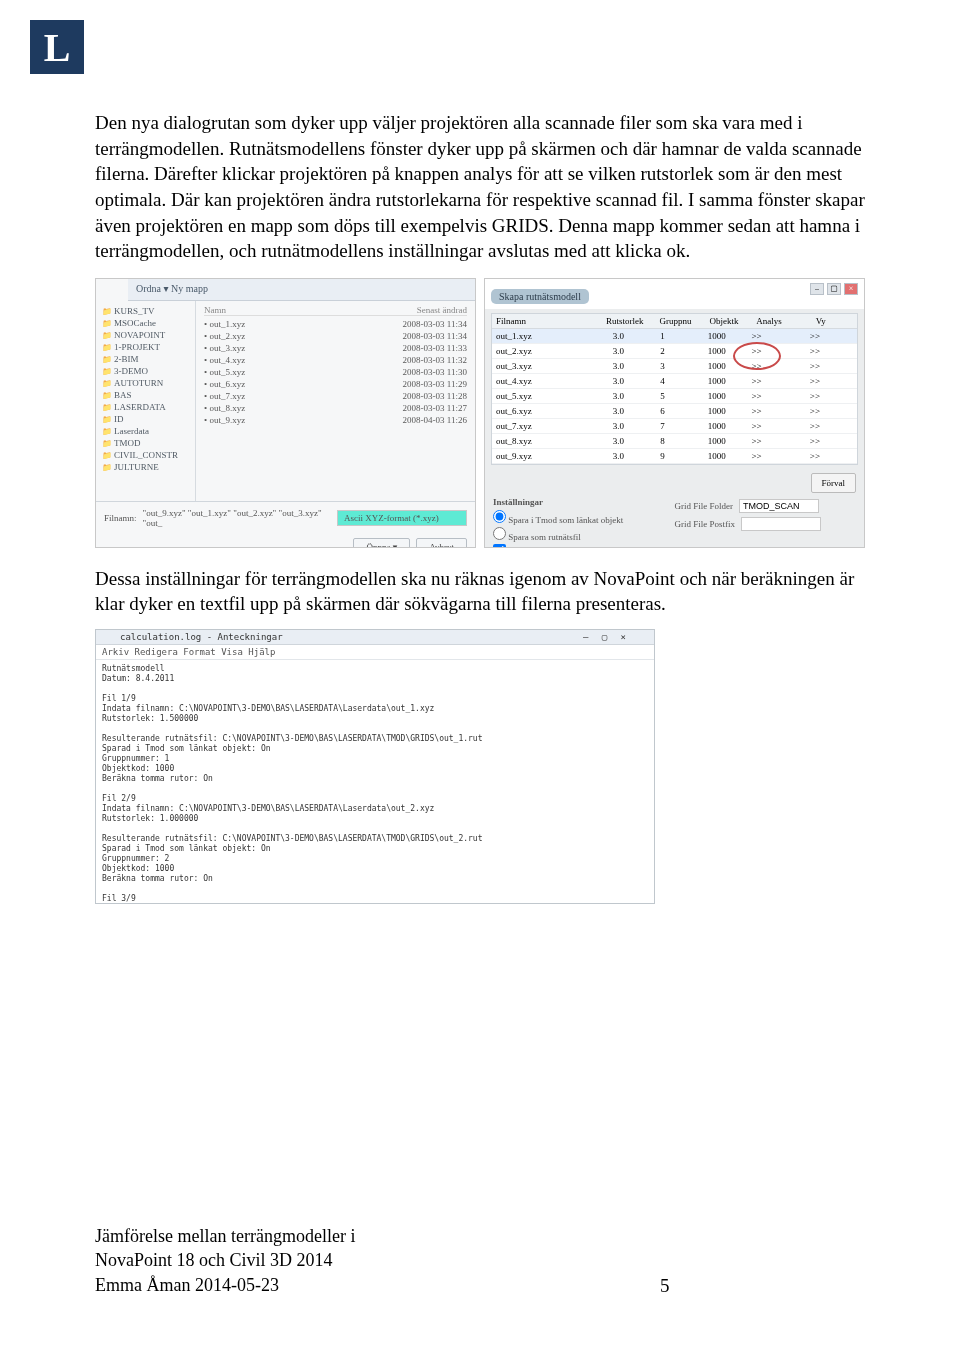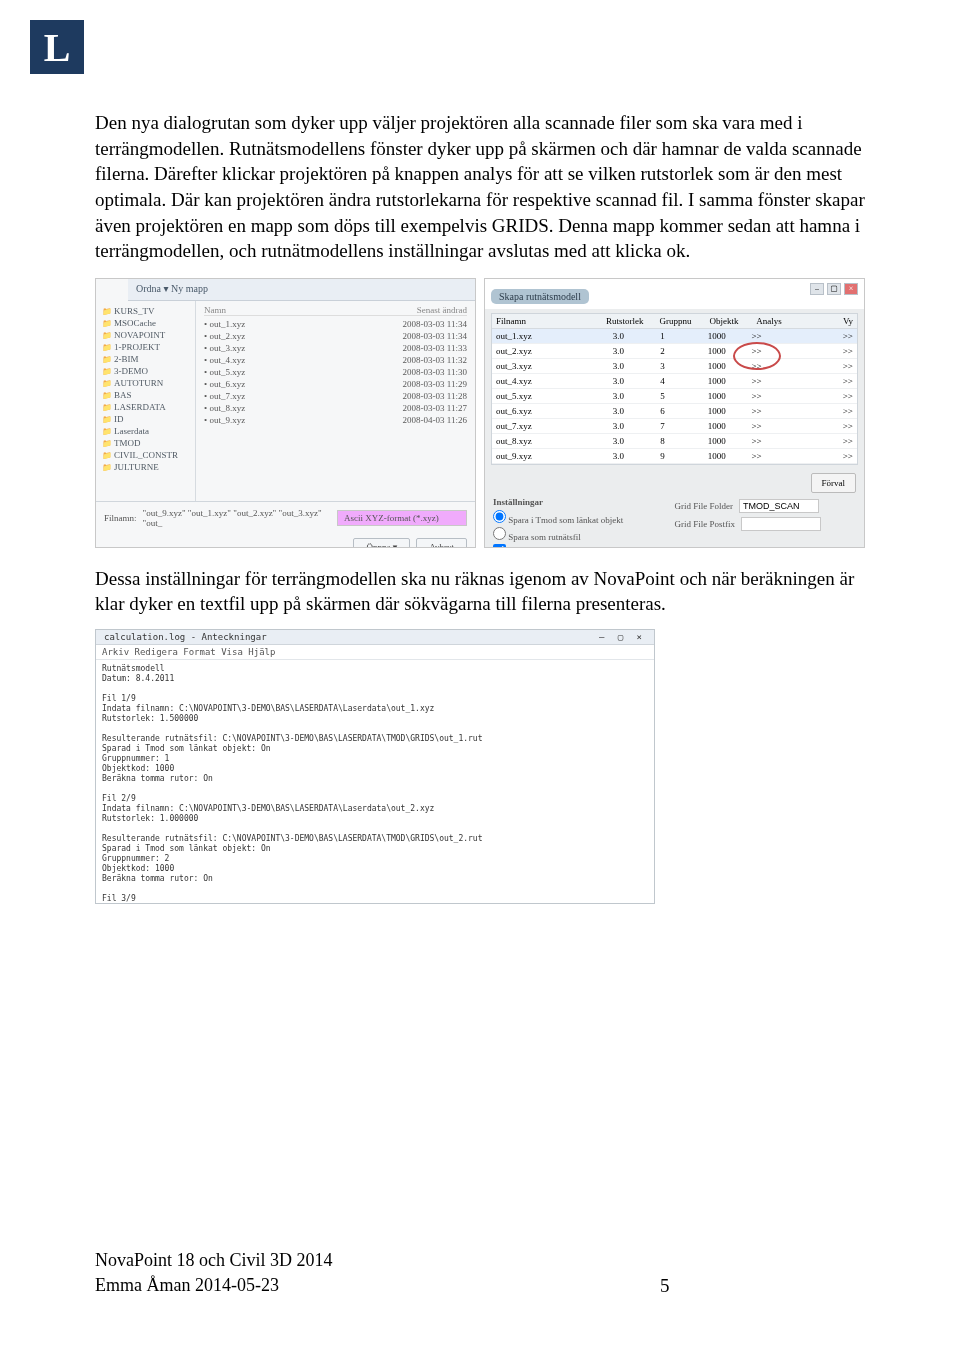--- a/index.html
+++ b/index.html
@@ -39,52 +39,52 @@
   .fb-toolbar { height: 22px; background: #e9eef4; border-bottom: 1px solid #c9d0d8; font-size: 10px; padding: 4px 8px; color:#4a5a6a;margin-left:32px; }
   .fb-body { display: flex; height: 200px; }
   .fb-tree { width: 100px; border-right: 1px solid #d6dbe0; font-size: 9px; color:#505a64; padding:4px 6px; }
   .fb-tree div { padding: 1px 0; }
   .fb-tree .folder::before { content:"📁 "; font-size:8px; }
   .fb-list { flex:1; display:flex; }
   .fb-names { flex:1; font-size:9px; color:#5a5a5a; padding:4px 8px; }
   .fb-names .hdr { color:#888; border-bottom:1px solid #ddd; margin-bottom:2px; display:flex; justify-content:space-between; }
   .fb-row { display:flex; justify-content:space-between; padding:1px 0; }
   .fb-footer { border-top:1px solid #d0d6dc; padding:6px 8px; font-size:9px; color:#555; display:flex; align-items:center; gap:6px; }
-  .fb-footer .sel { border:1px solid #c8c8c8; padding:2px 6px; background:#f0abfc; width:130px; display:inline-block; }
+  .fb-footer .sel { border:1px solid #c8c8c8; padding:2px 6px; background:#5eead4; width:130px; display:inline-block; }
   .fb-btns { display:flex; gap:6px; justify-content:flex-end; padding:4px 8px; }
   .btn { border:1px solid #b7bec5; background:#f4f6f8; font-size:9px; padding:3px 12px; border-radius:2px; color:#444; }
 
   
   .gm-header { background:#fff; padding:4px 6px; }
   .gm-badge { display:inline-block; background:#b0c4d2; border-radius:5px; padding:2px 8px; font-size:10px; color:#2b3b4a; }
   .gm-win { display:flex; justify-content:flex-end; gap:3px; float:right; }
   .gm-win span{ width:14px; height:12px; background:#dfe4e9; border:1px solid #b8c0c8; display:inline-block; font-size:8px; text-align:center; line-height:10px; }
   .gm-win .close{ background:#e27070; color:#fff; }
   .gm-table { border:1px solid #cfd5db; margin:4px 6px 0 6px; background:#fff; font-size:9px; }
   .gm-table .thead { display:flex; background:#eef2f5; border-bottom:1px solid #d5dadf;gap:8px; }
   .gm-table .thead div, .gm-table .trow div { padding:2px 4px; }
-  .gm-table .c1{width:32%;} .gm-table .c2{width:13%;} .gm-table .c3{width:13%;} .gm-table .c4{width:12%;} .gm-table .c5{width:16%;} .gm-table .c6{width:14%;text-align:right;}
+  .gm-table .c1{width:32%;} .gm-table .c2{width:13%;} .gm-table .c3{width:13%;} .gm-table .c4{width:12%;} .gm-table .c5{width:16%;} .gm-table .c6{width:14%;}
   .gm-table .trow { display:flex; border-bottom:1px solid #eef0f2; }
   .gm-table .sel { background:#e4eefb; }
   .gm-circle { border:2px solid #c94a4a; border-radius:50%; position:absolute; width:48px; height:28px; top:28px; right:76px; pointer-events:none; }
   .gm-lower { padding:6px 8px; font-size:9px; color:#555; display:flex; }
   .gm-settings { flex:1; }
   .gm-settings .lbl { font-weight:bold; margin-bottom:2px; }
   .gm-settings label { display:block; font-size:9px; padding:1px 0; }
   .gm-fields { flex:1; }
   .gm-fields .fld { display:flex; gap:6px; padding:2px 0; align-items:center; }
   .gm-fields .fld input { border:1px solid #c8c8c8; font-size:9px; padding:1px 3px; width:80px; }
   .right-btn { border:1px solid #bbb; background:#f4f4f4; font-size:9px; padding:4px 10px; border-radius:2px; }
 
   
   .fig-log {
     width: 560px; height: 275px; border:1px solid #c0c7cd; background:#fff; margin:12px 0 0 0;
     font-family: Consolas, monospace; font-size:8px; color:#333; display:flex; flex-direction:column;
   }
-  .fig-log .titlebar { background:#e9eef4; border-bottom:1px solid #cfd5db; padding:2px 8px; font-size:9px; display:flex; justify-content:space-between; }
+  .fig-log .titlebar { background:#e9eef4; border-bottom:1px solid #cfd5db; padding:2px 24px; font-size:9px; display:flex; justify-content:space-between; }
   .fig-log .menu { padding:2px 6px; font-size:9px; color:#555; border-bottom:1px solid #e2e6ea; }
   .fig-log .logbody { padding:4px 6px; white-space:pre; overflow:hidden; flex:1; line-height:1.25; }
 
   .footer {
     position:absolute; left:95px; bottom:50px; font-size:18px; line-height:1.35;
   }
   .pagenum { position:absolute; bottom:50px; left:50%; transform:translateX(180px); font-size:19px; }
 </style>
 </head>
 <body>
@@ -336,16 +336,17 @@
 Gruppnummer: 3
 Objektkod: 1000
 Beräkna tomma rutor: On
 
 Fil 4/9
 Indata filnamn: C:\NOVAPOINT\3-DEMO\BAS\LASERDATA\Laserdata\out_4.xyz</div>
   </div>
 </div>
 
 <div class="footer">
+  <div>Jämförelse mellan terrängmodeller i</div>
   <div>NovaPoint 18 och Civil 3D 2014</div>
   <div>Emma Åman 2014-05-23</div>
 </div>
 <div class="pagenum">5</div>
 
 </body></html>

